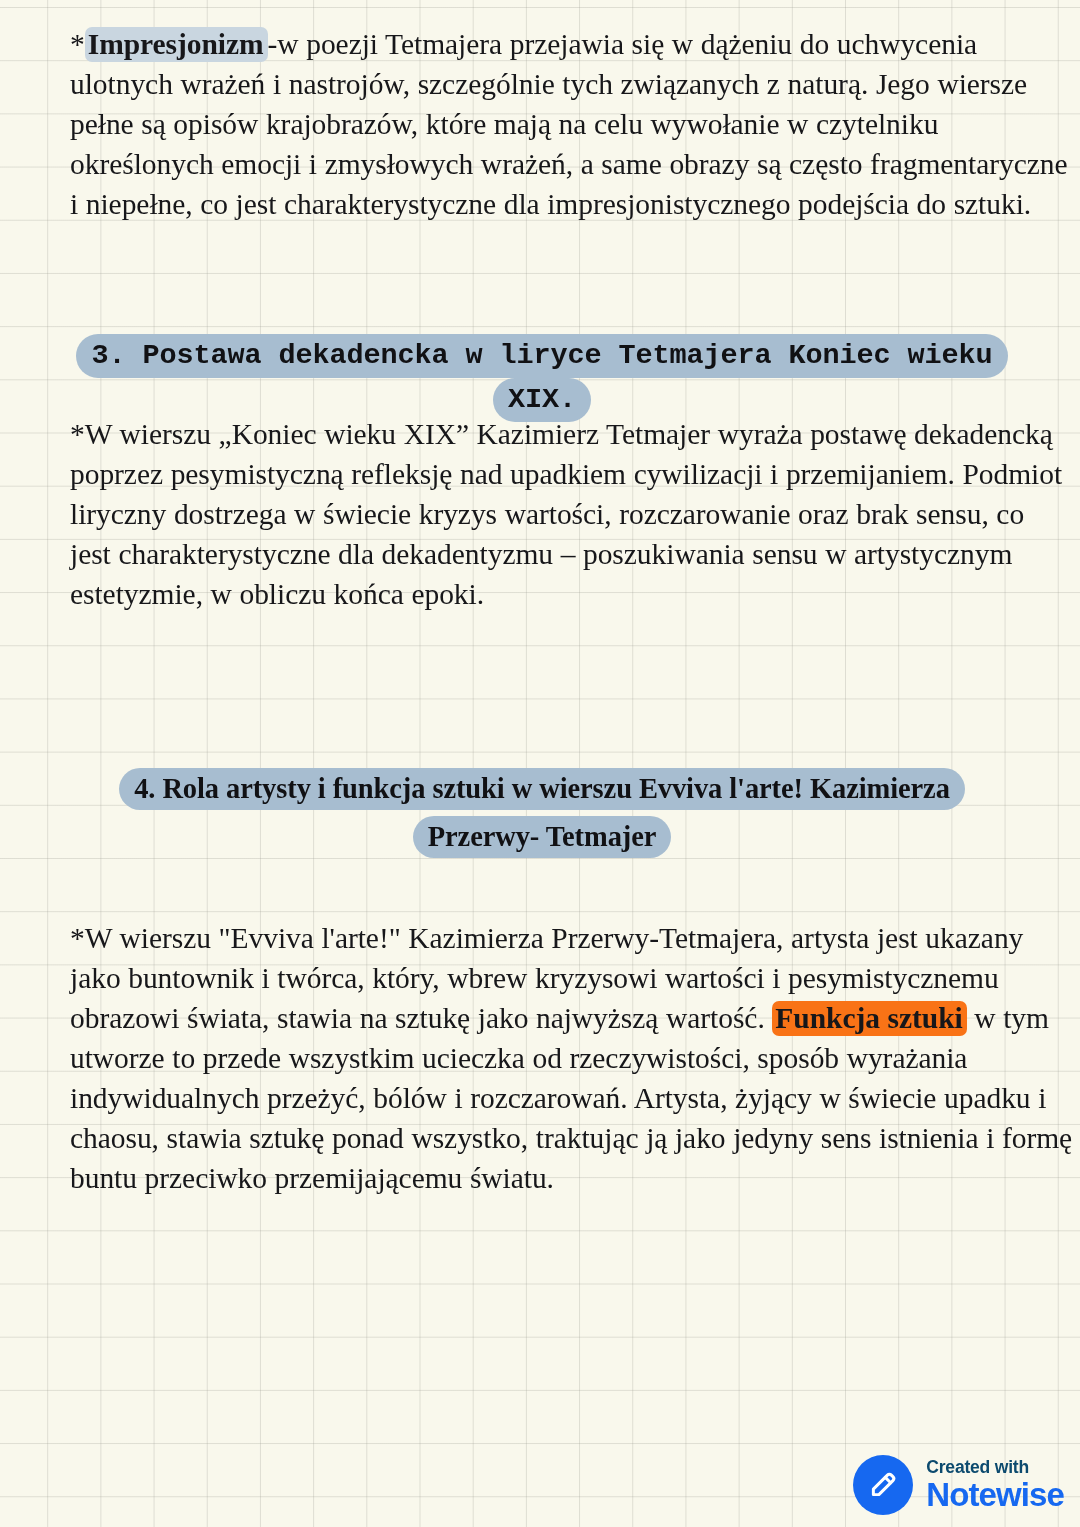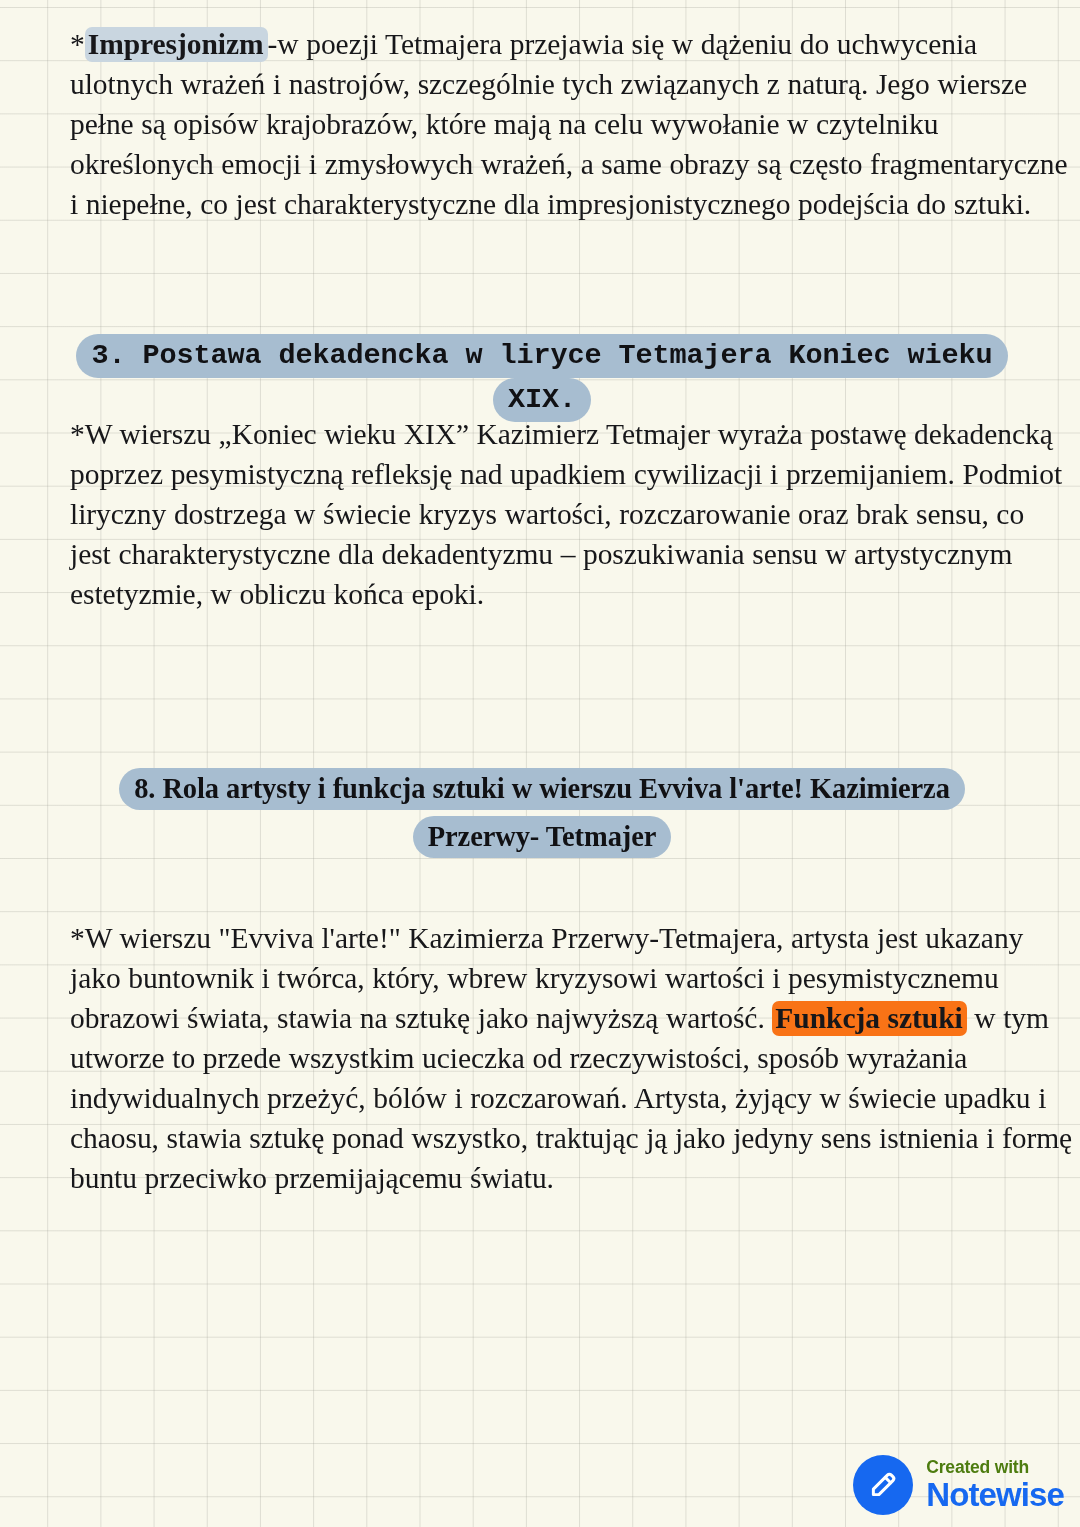--- a/index.html
+++ b/index.html
@@ -113,21 +113,21 @@
     display: flex;
     align-items: center;
     justify-content: center;
     flex: 0 0 auto;
   }
   #wm-text { line-height: 1; }
   #wm-created {
     font-family: "Liberation Sans", "DejaVu Sans", sans-serif;
     font-size: 17.5px;
     font-weight: bold;
-    color: #4d7c0f;
+    color: #0c4a6e;
     letter-spacing: -0.2px;
     display: block;
     margin-bottom: 2px;
   }
   #wm-brand {
     font-family: "Liberation Sans", "DejaVu Sans", sans-serif;
     font-size: 33px;
     font-weight: bold;
     color: #1668f0;
     letter-spacing: -0.9px;
@@ -143,21 +143,21 @@
 
   <p class="para abs" id="para-1"><span>*</span><span class="hl-term lead">Impresjonizm</span><span>-w poezji Tetmajera przejawia się w dążeniu do uchwycenia ulotnych wrażeń i nastrojów, szczególnie tych związanych z naturą. Jego wiersze pełne są opisów krajobrazów, które mają na celu wywołanie w czytelniku określonych emocji i zmysłowych wrażeń, a same obrazy są często fragmentaryczne i niepełne, co jest charakterystyczne dla impresjonistycznego podejścia do sztuki.</span></p>
 
   <div class="heading-wrap abs" id="heading-3">
     <span class="heading-line">3. Postawa dekadencka w liryce Tetmajera Koniec wieku XIX.</span>
   </div>
 
   <p class="para abs" id="para-2">*W wierszu „Koniec wieku XIX” Kazimierz Tetmajer wyraża postawę dekadencką poprzez pesymistyczną refleksję nad upadkiem cywilizacji i przemijaniem. Podmiot liryczny dostrzega w świecie kryzys wartości, rozczarowanie oraz brak sensu, co jest charakterystyczne dla dekadentyzmu – poszukiwania sensu w artystycznym estetyzmie, w obliczu końca epoki.</p>
 
   <div class="heading-block abs" id="heading-4">
-    <div><span class="heading-line">8. Rola artysty i funkcja sztuki w wierszu Evviva l'arte! Kazimierza</span></div>
+    <div><span class="heading-line">4. Rola artysty i funkcja sztuki w wierszu Evviva l'arte! Kazimierza</span></div>
     <div><span class="heading-line">Przerwy- Tetmajer</span></div>
   </div>
 
   <p class="para abs" id="para-3"><span>*W wierszu "Evviva l'arte!" Kazimierza Przerwy-Tetmajera, artysta jest ukazany jako buntownik i twórca, który, wbrew kryzysowi wartości i pesymistycznemu obrazowi świata, stawia na sztukę jako najwyższą wartość. </span><span class="hl-term">Funkcja sztuki</span><span> w tym utworze to przede wszystkim ucieczka od rzeczywistości, sposób wyrażania indywidualnych przeżyć, bólów i rozczarowań. Artysta, żyjący w świecie upadku i chaosu, stawia sztukę ponad wszystko, traktując ją jako jedyny sens istnienia i formę buntu przeciwko przemijającemu światu.</span></p>
 
 </div>
 
 <div id="watermark">
   <div id="wm-badge">
     <svg width="34" height="34" viewBox="0 0 24 24" fill="none" aria-hidden="true">

